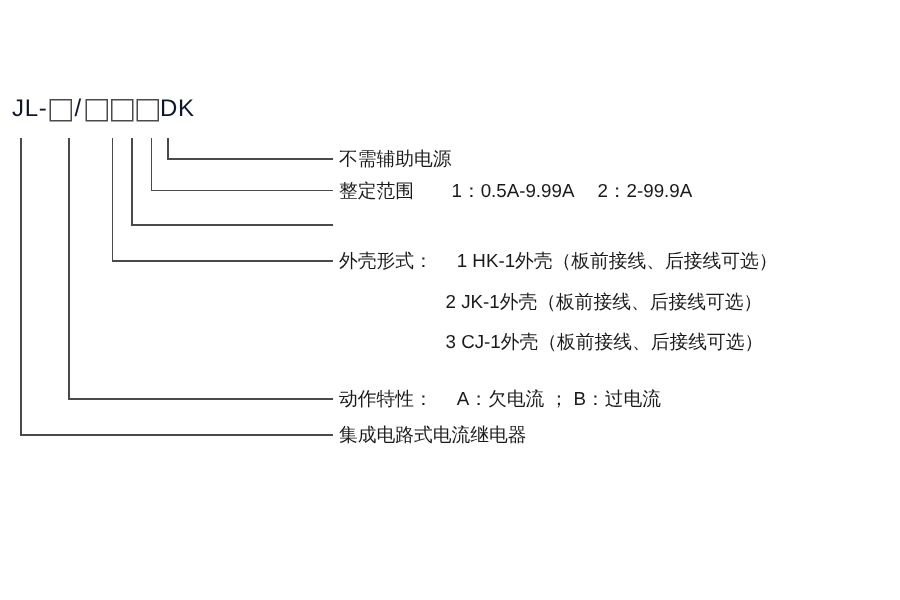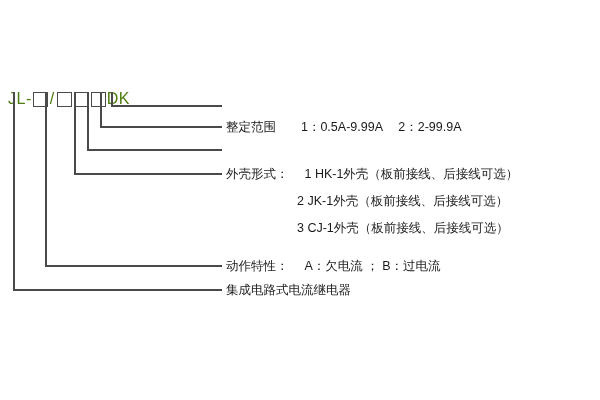--- a/index.html
+++ b/index.html
@@ -16,26 +16,26 @@
   }
   #canvas {
     position: relative;
     width: 600px;
     height: 400px;
   }
   
   .code {
     position: absolute;
     left: 8px;
-    top: 90px;
+    top: 64px;
     display: flex;
     align-items: center;
     font-size: 16px;
     letter-spacing: 0.5px;
-    color: #4d7c0f;
+    color: #0f172a;
     white-space: nowrap;
   }
   .code .txt { font-family: "Liberation Sans", sans-serif; }
   .code .box {
     display: inline-block;
     width: 13px;
     height: 13px;
     border: 1px solid #4a4a4a;
     margin: 0 1px;
     background: #fff;
@@ -95,20 +95,23 @@
       <path d="M88,92 L88,150 L222,150"></path>
 
       <path d="M75,92 L75,174 L222,174"></path>
 
       <path d="M46,92 L46,266 L222,266"></path>
 
       <path d="M14,92 L14,290 L222,290"></path>
     </g>
   </svg>
 
+  <div class="row" style="left:226px; top:99px;">
+    <span>不需辅助电源</span>
+  </div>
 
   <div class="row" style="left:226px; top:120px;">
     <span>整定范围</span>
     <span class="gap"></span>
     <span>1：0.5A-9.99A</span>
     <span class="gap-sm"></span>
     <span>2：2-99.9A</span>
   </div>
 
 

